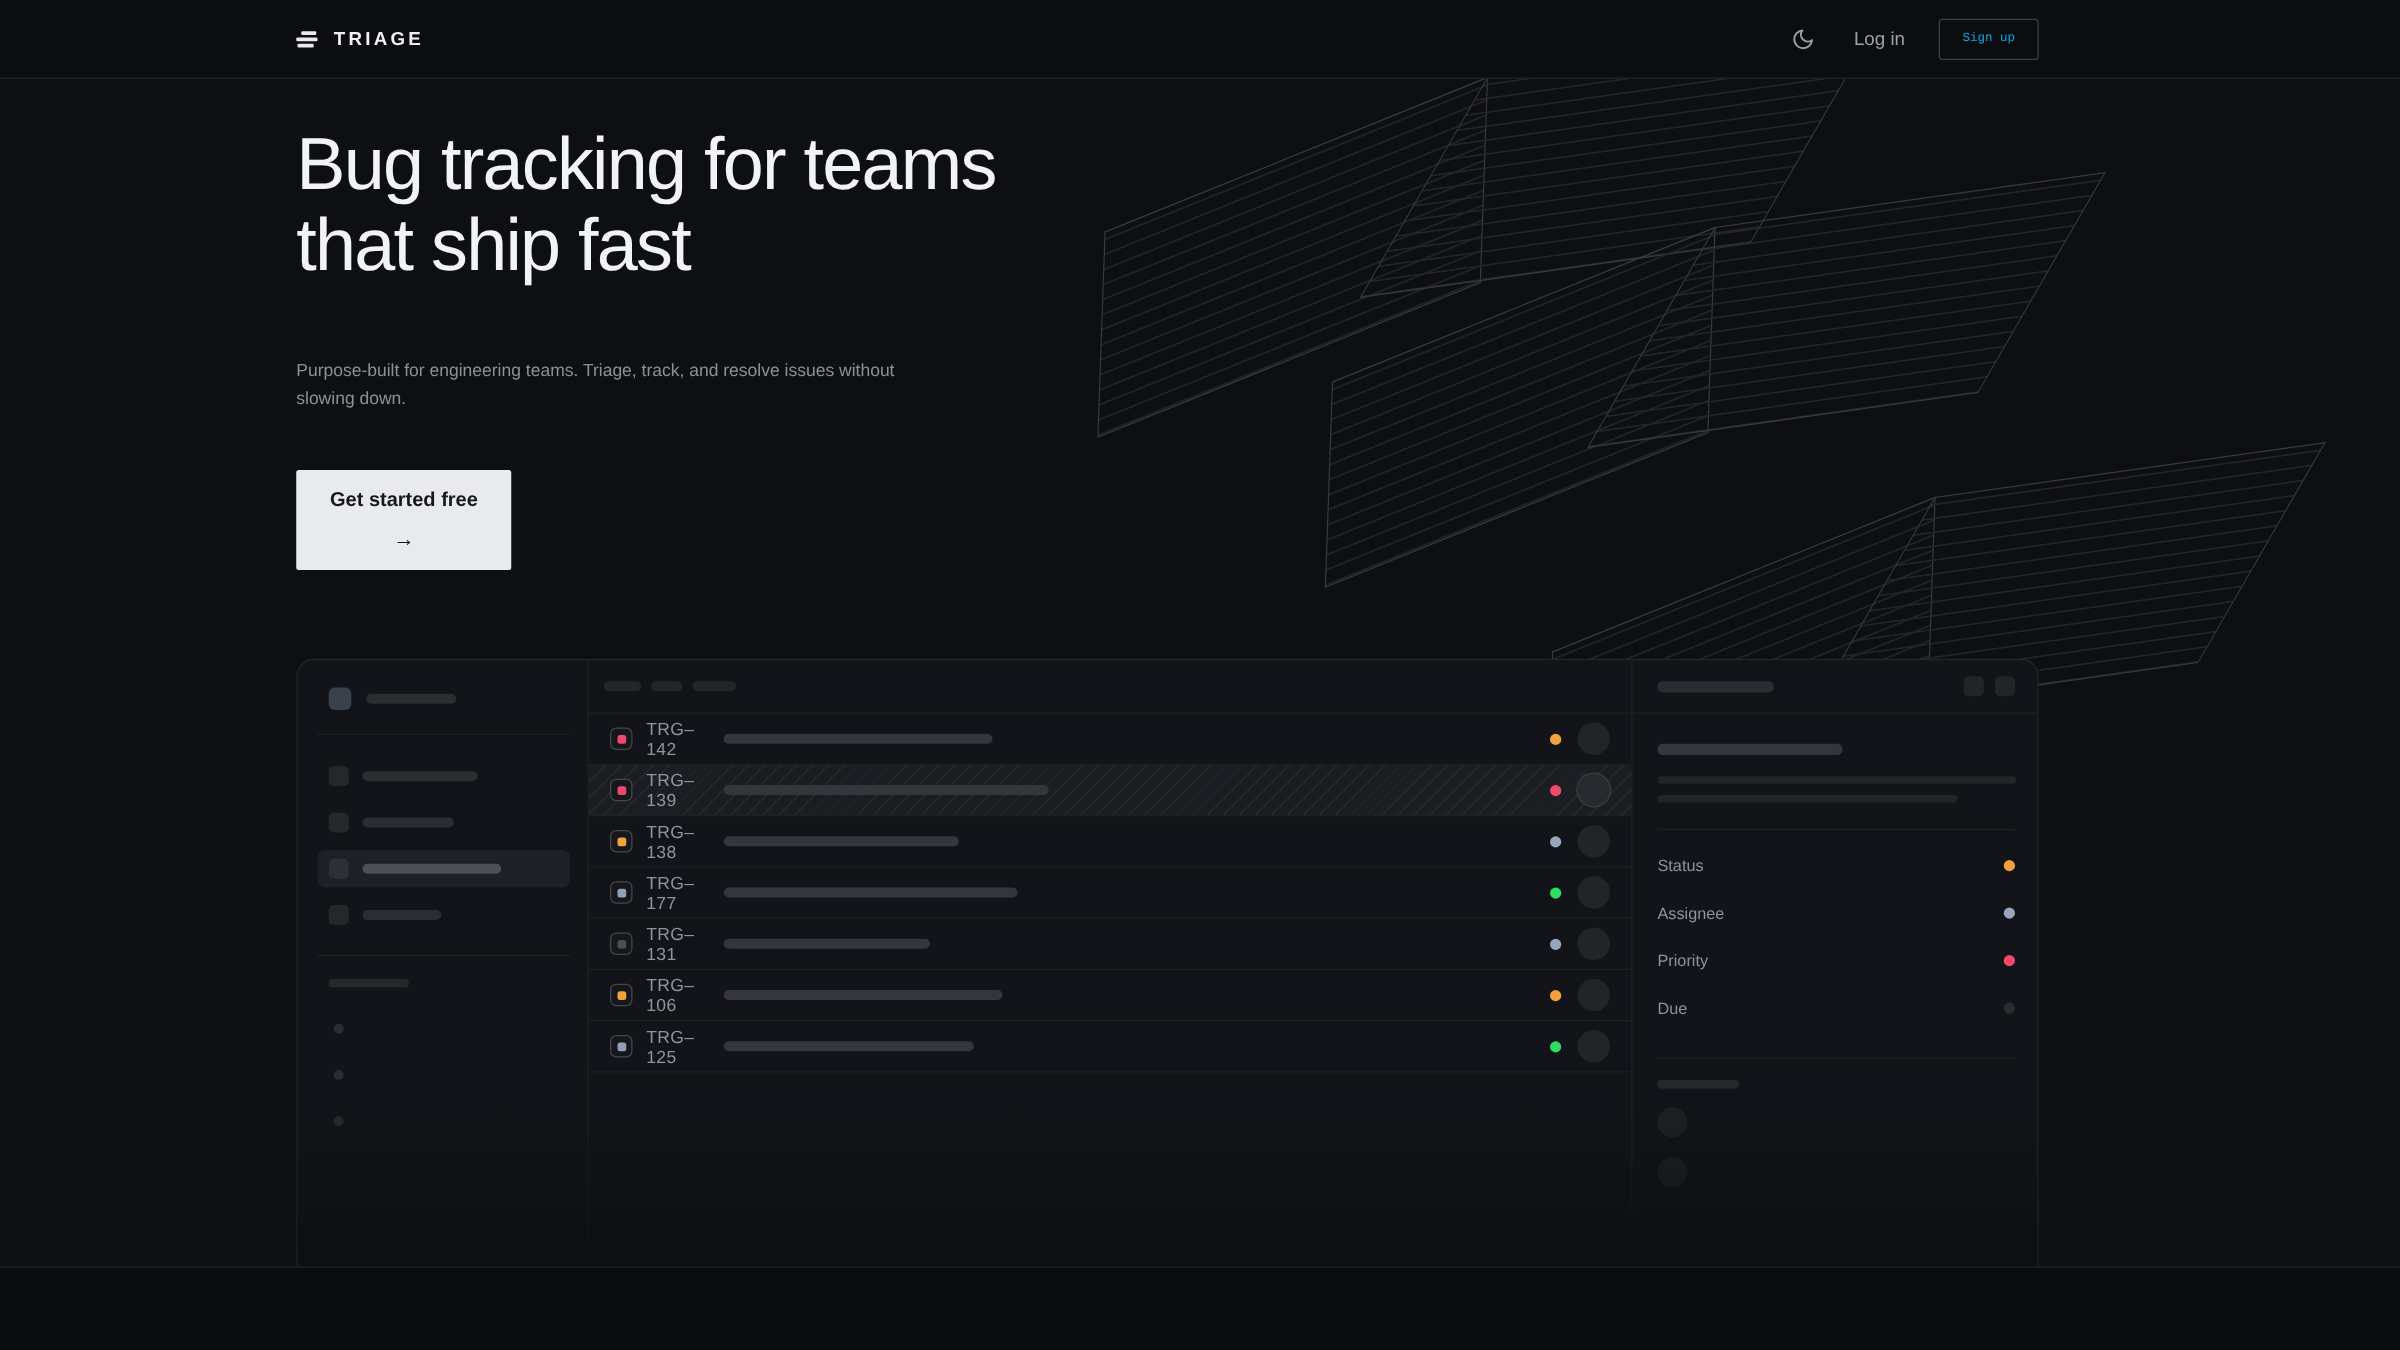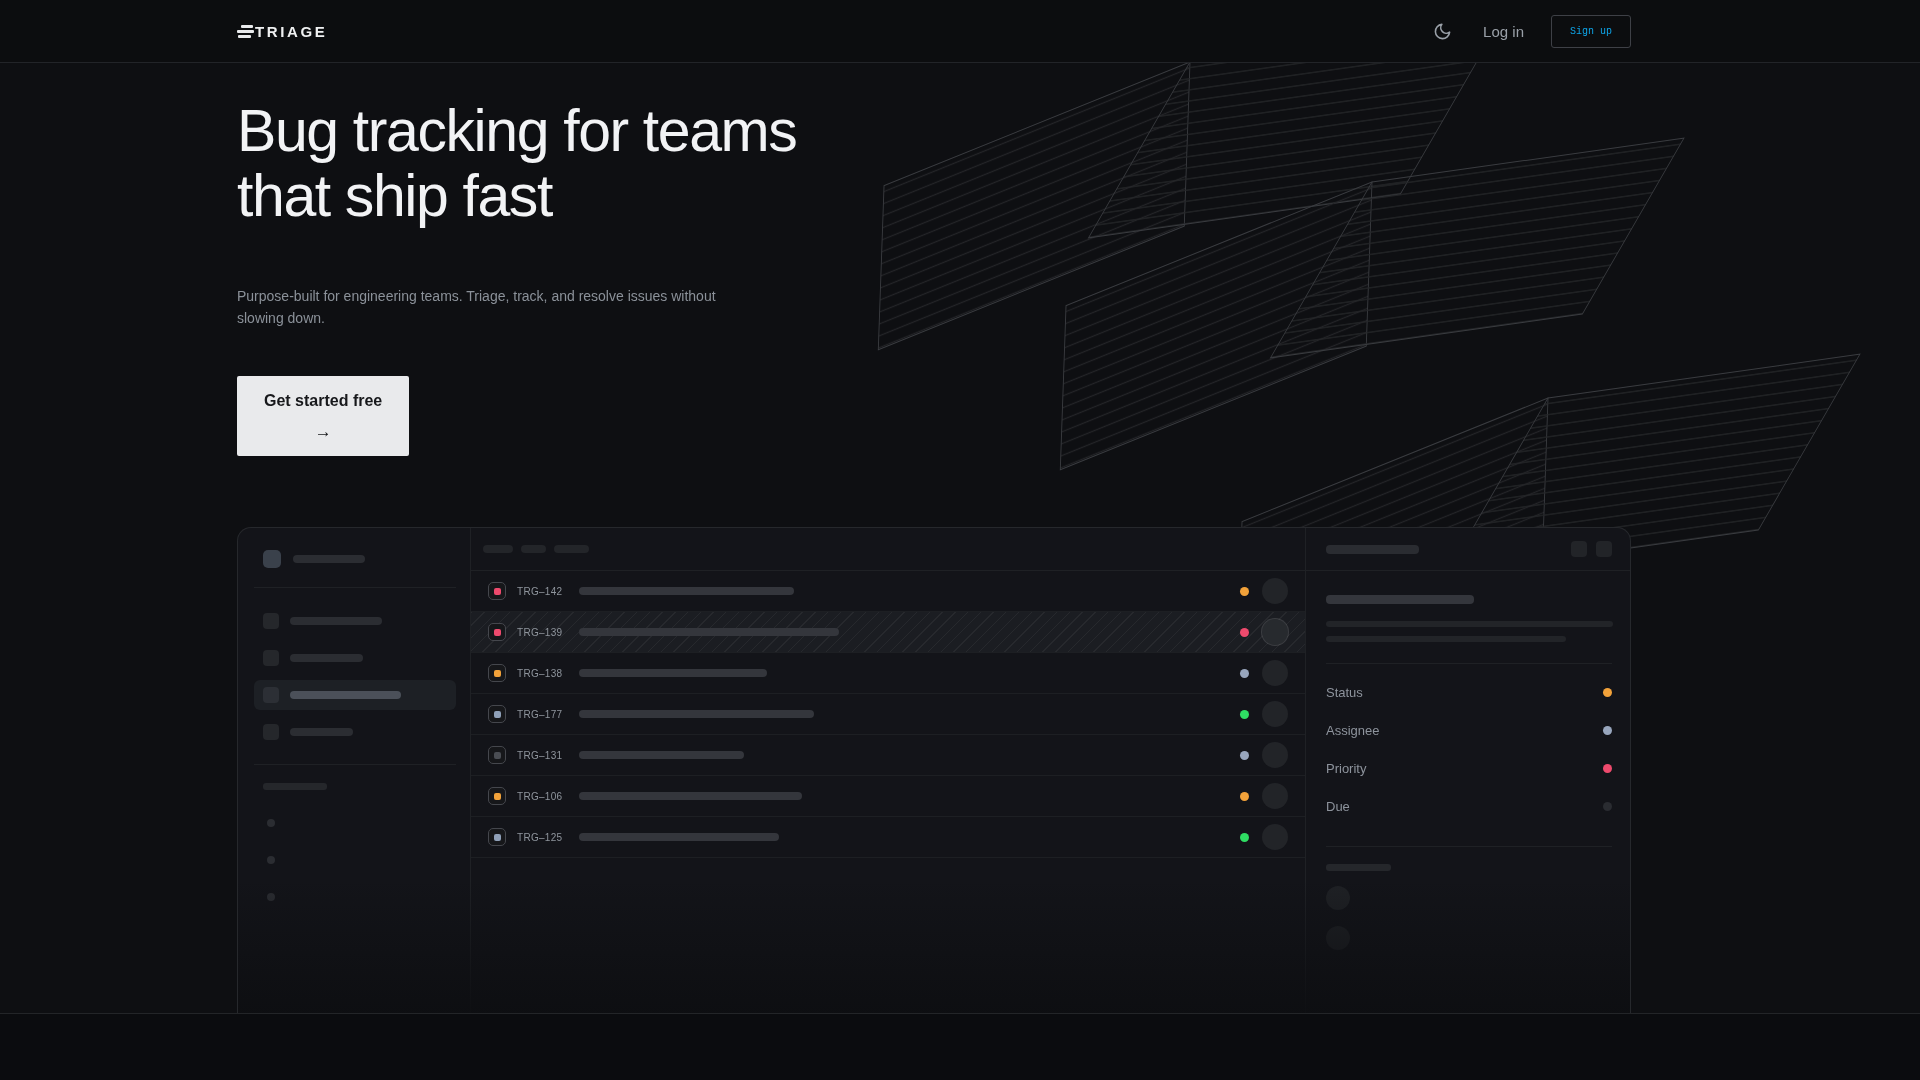--- a/index.html
+++ b/index.html
@@ -15,21 +15,21 @@
   
   .decoration { position:absolute; inset:0; z-index:1; pointer-events:none; }
 
   
   .topnav {
     position:absolute; top:0; left:0; right:0; height:63px; z-index:20;
     background:#0c0d0f; border-bottom:1px solid #222428;
     display:flex; align-items:center; justify-content:space-between;
     padding:0 289px 0 237px;
   }
-  .brand { display:flex; align-items:center; gap:0; }
+  .brand { display:flex; align-items:center; gap:12px; }
   .brand-icon { display:flex; flex-direction:column; gap:2px; width:18px; }
   .brand-icon i { display:block; height:3px; border-radius:1px; background:#e9eaec; }
   .brand-icon i:nth-child(1){ width:12px; margin-left:4px; }
   .brand-icon i:nth-child(2){ width:17px; }
   .brand-icon i:nth-child(3){ width:13px; margin-left:1px; }
   .brand-name { font-size:15px; font-weight:700; letter-spacing:2.6px; color:#eff0f1; }
   .nav-right { display:flex; align-items:center; gap:27px; }
   .icon-btn { background:none; border:none; cursor:pointer; display:flex; align-items:center; padding:4px; }
   .login-link { color:#9aa0a8; font-size:15px; text-decoration:none; cursor:pointer; }
   .signup-btn {
@@ -86,21 +86,21 @@
   .list-header { height:43px; flex:none; border-bottom:1px solid #1f2125; display:flex; align-items:center; gap:8px; padding:0 12px; }
   .pill { height:8px; border-radius:4px; background:#232529; }
   .issue-row { height:41px; flex:none; border-bottom:1px solid #1d1f23; display:flex; align-items:center; padding:0 17px; }
   .issue-row.selected {
     background-color:#1b1d22;
     background-image:repeating-linear-gradient(135deg, rgba(255,255,255,0.05) 0 1px, transparent 1px 9px);
   }
   .chip { width:18px; height:18px; flex:none; border:1px solid #45474d; border-radius:5px;
           background:#16171a; display:flex; align-items:center; justify-content:center; }
   .chip-dot { width:7px; height:7px; border-radius:2px; }
-  .issue-id { font-size:10px; color:#8f959d; letter-spacing:.3px; margin-left:11px; width:55px; flex:none; }
+  .issue-id { font-size:14px; color:#8f959d; letter-spacing:.3px; margin-left:11px; width:55px; flex:none; }
   .issue-bar { height:8px; border-radius:4px; background:#34363c; margin-left:7px; }
   .row-spacer { flex:1; }
   .status-dot { width:9px; height:9px; border-radius:50%; flex:none; }
   .row-avatar { width:26px; height:26px; border-radius:50%; background:#222428; margin-left:13px; flex:none; }
   .issue-row.selected .row-avatar { box-shadow:0 0 0 1px rgba(255,255,255,.14); background:#272a2e; }
 
   
   .mk-detail { width:324px; flex:none; display:flex; flex-direction:column; }
   .detail-header { height:43px; flex:none; border-bottom:1px solid #1f2125; display:flex; align-items:center; padding:0 18px 0 20px; }
   .detail-header .hbar { width:93px; height:9px; background:#2a2c31; }

